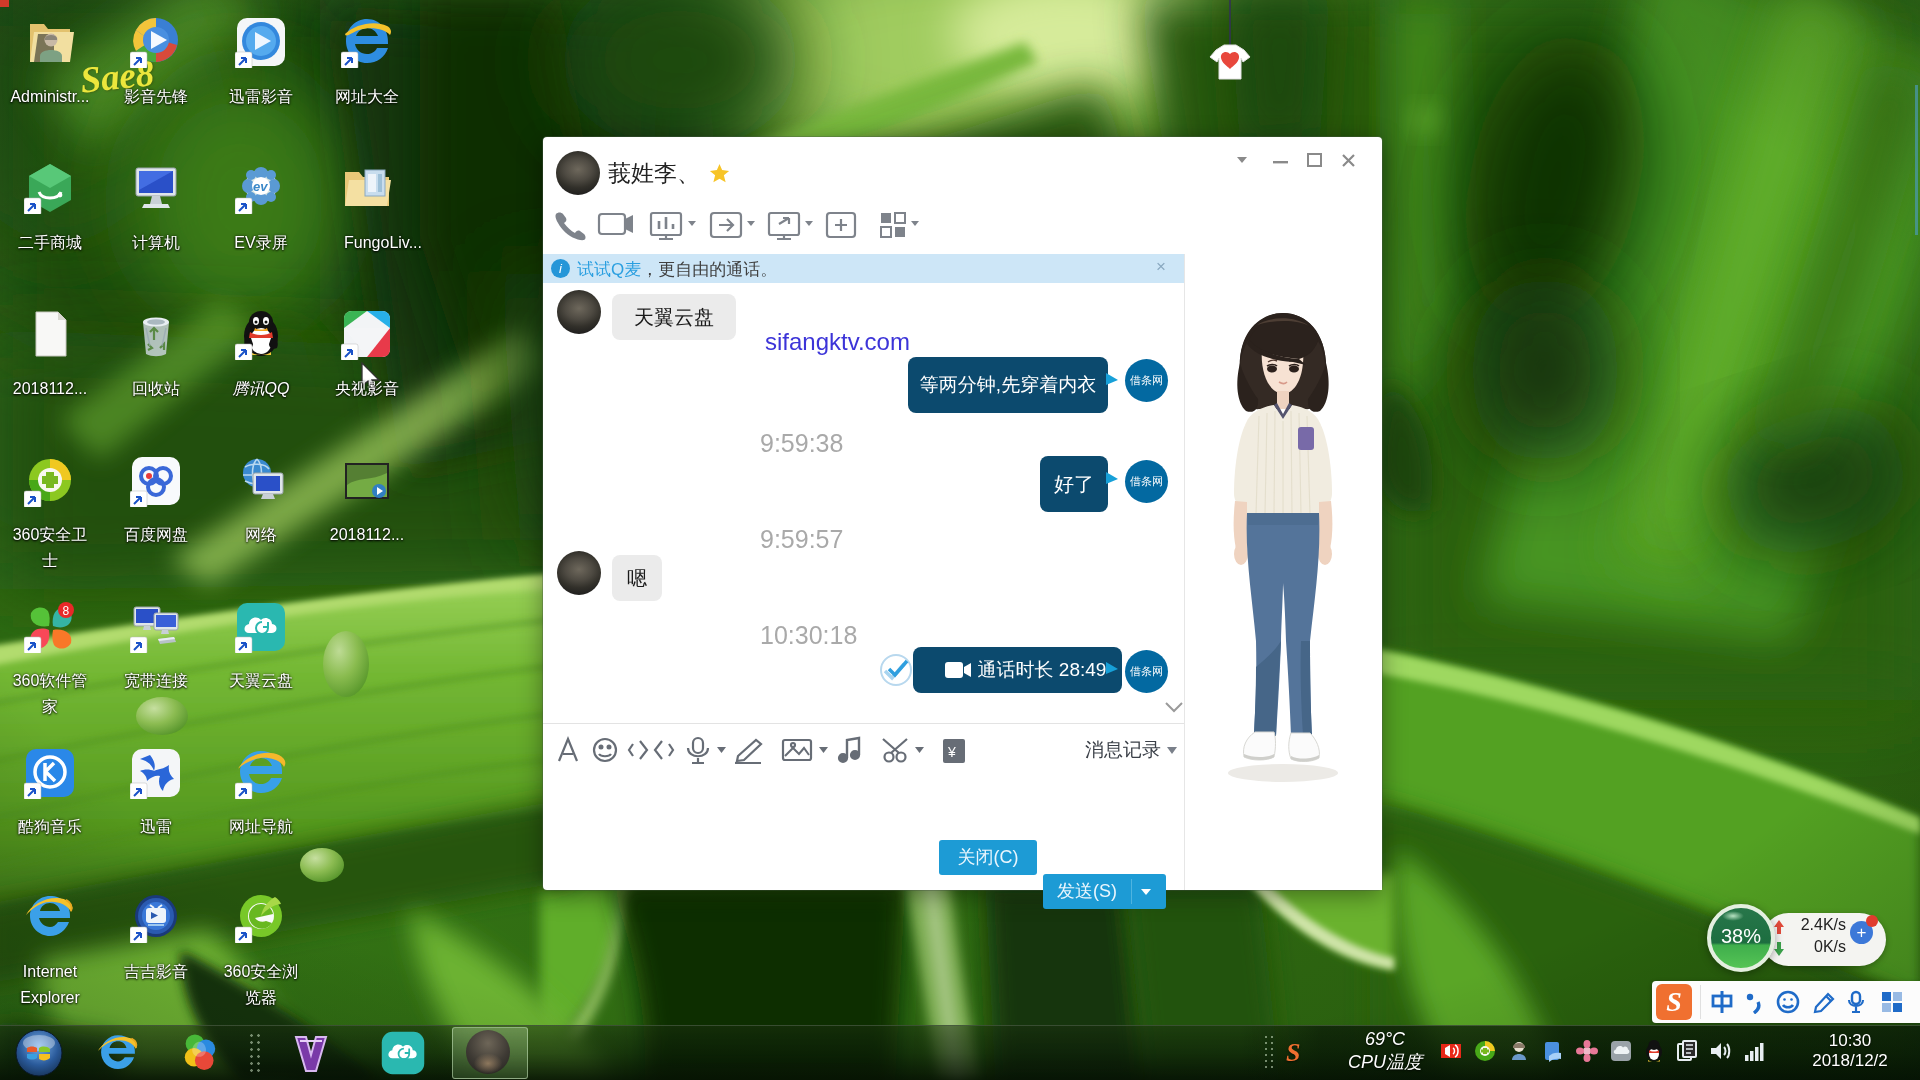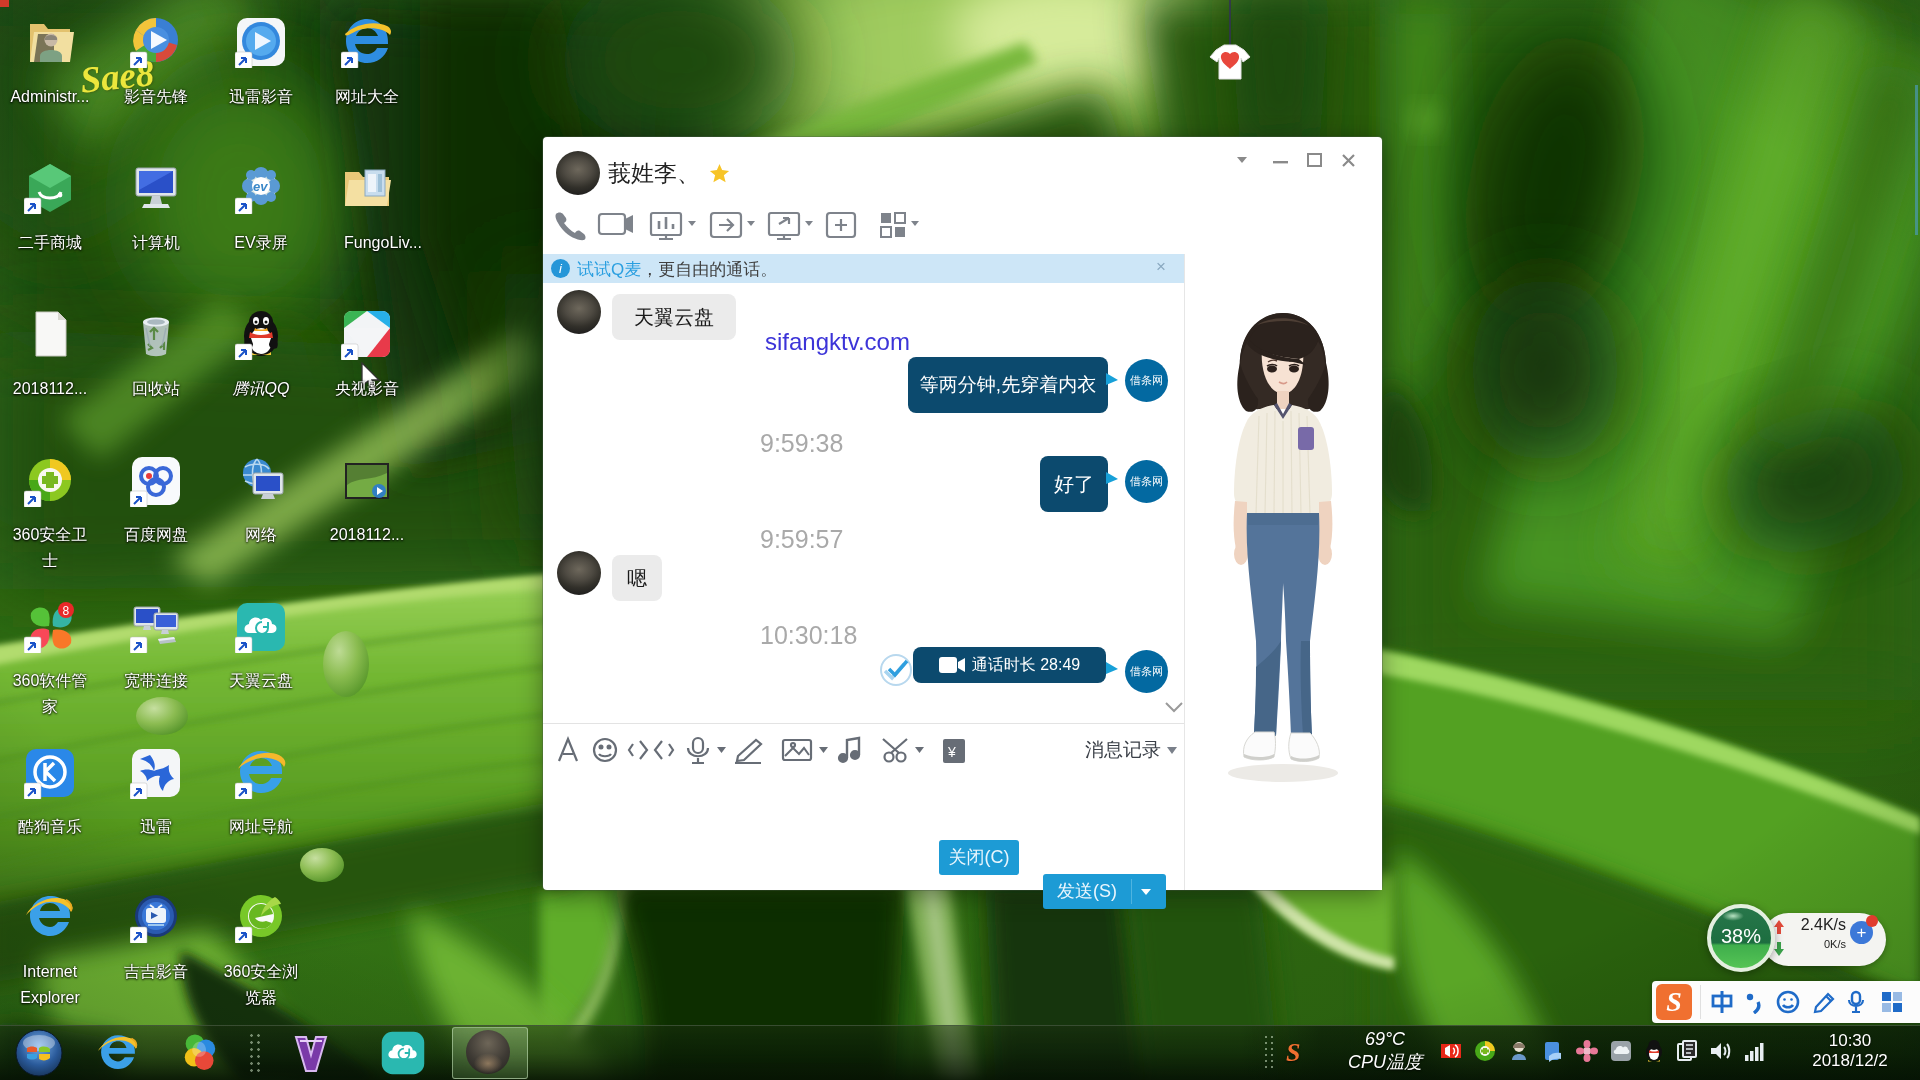--- a/index.html
+++ b/index.html
@@ -494,21 +494,21 @@
     <div class="avblue" style="left:582px;top:323px;">借条网</div>
     <div class="tstamp" style="left:217px;top:388px;">9:59:57</div>
     <div class="avcirc" style="left:14px;top:414px;"></div>
     <div class="bubbleL" style="left:69px;top:418px;width:50px;height:46px;">嗯</div>
     <div class="tstamp" style="left:217px;top:484px;">10:30:18</div>
     <svg class="abs" style="left:335px;top:515px" width="36" height="36" viewBox="0 0 36 36">
       <circle cx="18" cy="18" r="15" fill="none" stroke="#b8d8ee" stroke-width="2"></circle>
       <path d="M7,19 L14,26 L26,12" fill="none" stroke="#a8d4f0" stroke-width="3.5"></path>
       <path d="M11,17 L17,23 L29,9" fill="none" stroke="#2f9fdf" stroke-width="3.5"></path>
     </svg>
-    <div class="bubbleR" style="left:370px;top:510px;width:193px;height:36px;font-size:16px;">
+    <div class="bubbleR" style="left:370px;top:510px;width:193px;height:46px;font-size:19px;padding-left:16px;">
       <svg width="26" height="18" viewBox="0 0 26 18" style="margin-right:7px">
           <rect x="0" y="1" width="18" height="16" rx="3" fill="#fff"></rect>
           <path d="M19,6 L26,2 L26,16 L19,12 Z" fill="#fff"></path>
         </svg>
       通话时长 28:49</div>
     <svg class="abs" style="left:563px;top:523px" width="14" height="16">
         <path d="M0,2 L12,9 L0,14 Z" fill="#17a0d8"></path>
       </svg>
     <div class="avblue" style="left:582px;top:513px;">借条网</div>
     <svg class="abs" style="left:622px;top:565px" width="18" height="12">
@@ -539,21 +539,21 @@
       </g>
       <g fill="#676d76">
         <path d="M162,12 L171,12 L166.5,18 Z"></path>
         <path d="M264,12 L273,12 L268.5,18 Z"></path>
         <path d="M360,12 L369,12 L364.5,18 Z"></path>
         <rect x="388" y="4" width="22" height="24" rx="2"></rect>
         <text x="393" y="22" font-size="14" fill="#fff">¥</text>
       </g>
     </svg>
     <div class="abs" style="left:542px;top:600px;font-size:19px;color:#3b4048;">消息记录<span style="display:inline-block;width:0;height:0;border-left:5px solid transparent;border-right:5px solid transparent;border-top:7px solid #7a808a;margin-left:6px;vertical-align:middle;"></span></div>
-    <div class="abs" style="left:396px;top:703px;width:80px;height:35px;background:#1d9bd5;border-radius:3px;color:#eaf6fd;font-size:18px;text-align:center;line-height:35px;">关闭(C)</div>
+    <div class="abs" style="left:396px;top:703px;width:98px;height:35px;background:#1d9bd5;border-radius:3px;color:#eaf6fd;font-size:18px;text-align:center;line-height:35px;">关闭(C)</div>
     <div class="abs" style="left:500px;top:703px;width:123px;height:35px;background:#1d9bd5;border-radius:3px;color:#eaf6fd;font-size:18px;margin-top:34px;">
       <span style="position:absolute;left:14px;top:0;line-height:35px;">发送(S)</span>
       <span style="position:absolute;left:88px;top:5px;width:1px;height:25px;background:#4fb4e0;"></span>
       <span style="position:absolute;left:98px;top:15px;width:0;height:0;border-left:5px solid transparent;border-right:5px solid transparent;border-top:6px solid #fff;"></span>
     </div>
 
     <div class="abs" style="left:641px;top:117px;width:1px;height:636px;background:#e6e6e6;"></div>
     <svg class="abs" style="left:642px;top:117px" width="197" height="636" viewBox="0 0 197 636">
       <rect width="197" height="636" fill="#fff"></rect>
       <g id="girl" transform="translate(98,57)">
@@ -610,21 +610,21 @@
   </div>
 
   <div class="abs" style="left:1762px;top:913px;width:124px;height:53px;background:#f4f4f1;border-radius:27px;box-shadow:0 2px 6px rgba(0,0,0,.3);"></div>
   <svg class="abs" style="left:1773px;top:920px" width="12" height="14" viewBox="0 0 12 14">
       <path d="M6,0 L11,7 L8,7 L8,14 L4,14 L4,7 L1,7 Z" fill="#e04a3a"></path>
     </svg>
   <svg class="abs" style="left:1773px;top:942px" width="12" height="14" viewBox="0 0 12 14">
       <path d="M6,14 L11,7 L8,7 L8,0 L4,0 L4,7 L1,7 Z" fill="#3aa04a"></path>
     </svg>
   <div class="abs" style="left:1786px;top:916px;width:60px;text-align:right;color:#222;font-size:16px;">2.4K/s</div>
-  <div class="abs" style="left:1786px;top:938px;width:60px;text-align:right;color:#222;font-size:11px;">0K/s</div>
+  <div class="abs" style="left:1786px;top:938px;width:60px;text-align:right;color:#222;font-size:16px;">0K/s</div>
   <div class="abs" style="left:1850px;top:921px;width:23px;height:23px;border-radius:50%;background:#3c78d8;color:#fff;text-align:center;line-height:23px;font-size:17px;">+</div>
   <div class="abs" style="left:1866px;top:915px;width:12px;height:12px;border-radius:50%;background:#e03c2e;"></div>
   <div class="abs" style="left:1707px;top:904px;width:68px;height:68px;border-radius:50%;background:linear-gradient(180deg,#27764a 0%,#1d6e40 58%,#3fae4c 62%,#55c455 100%);border:4px solid #e4efe0;box-shadow:0 2px 8px rgba(0,0,0,.35);box-sizing:border-box;"></div>
   <div class="abs" style="left:1722px;top:911px;width:22px;height:10px;border-radius:50%;background:radial-gradient(ellipse,rgba(220,255,225,.8),rgba(220,255,225,0) 70%);"></div>
   <div class="abs" style="left:1707px;top:925px;width:68px;text-align:center;color:#fff;font-size:20px;">38%</div>
 
   <div class="abs" style="left:1652px;top:981px;width:268px;height:42px;background:#fcfcfc;border-radius:4px 0 0 4px;box-shadow:0 1px 4px rgba(0,0,0,.3);">
     <div class="abs" style="left:4px;top:3px;width:36px;height:36px;background:#f07030;border-radius:6px;color:#fff;font-size:28px;font-weight:bold;text-align:center;line-height:36px;font-family:'Liberation Serif',serif;font-style:italic;">S</div>
     <div class="abs" style="left:48px;top:4px;width:1px;height:34px;background:#e0e0e0;"></div>
     <svg class="abs" style="left:58px;top:9px" width="206" height="24" viewBox="0 0 206 24">

